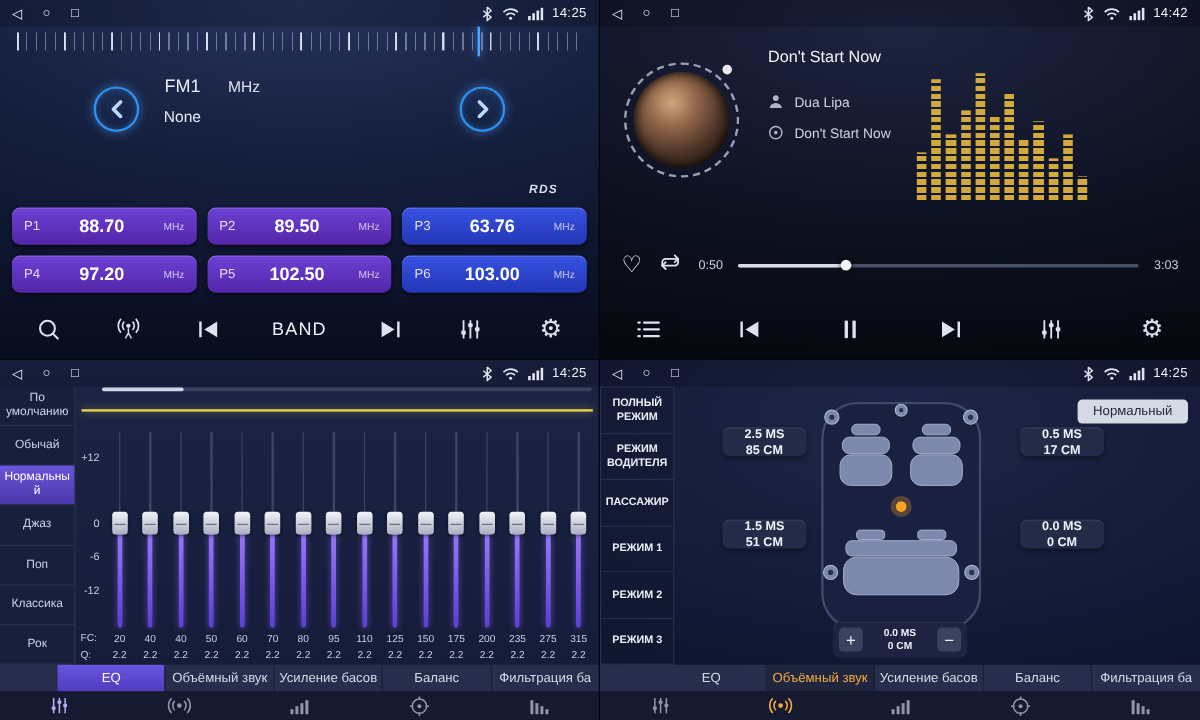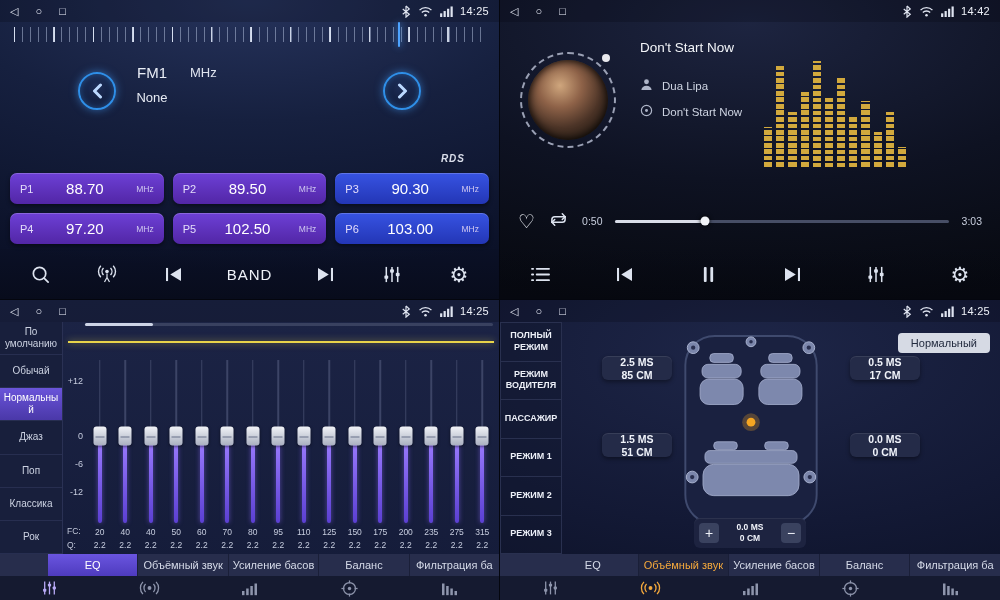--- a/index.html
+++ b/index.html
@@ -34,21 +34,21 @@
   .fb-freq { flex:1; text-align:center; font-size:34px; font-weight:bold; color:#f7f9fd; letter-spacing:1px; }
   .fb-unit { width:72px; text-align:left; font-size:13px; color:#dfe4ef; padding-left:2px; }
   .fb-row2 { display:flex; margin-top:9px; font-size:13px; color:#e6eaf3; }
   .fb-mode-l { width:72px; text-align:center; }
   .fb-mode-r { flex:1; text-align:center; padding-left:48px; }
   .rds-badge { position:absolute; right:34px; top:153px; font-style:italic; font-weight:bold; font-size:10px; letter-spacing:1px; color:#d9dde9; }
   .presets { position:absolute; left:10px; right:10px; top:173px; display:grid; grid-template-columns:repeat(3,1fr); gap:9px 9px; }
   .preset { height:31px; border-radius:7px; display:flex; align-items:center; gap:6px; padding:0 10px; background:linear-gradient(180deg,#6d40d6,#5226a6); box-shadow:inset 0 1px 0 rgba(255,255,255,.2), 0 2px 4px rgba(0,0,0,.45); }
   .preset.blue { background:linear-gradient(180deg,#3753e2,#2336b6); }
   .p-label { font-size:11px; color:#e3dcfa; }
-  .p-freq { flex:1; text-align:center; font-size:15px; font-weight:normal; color:#fff; }
+  .p-freq { flex:1; text-align:center; font-size:15px; font-weight:bold; color:#fff; }
   .p-unit { font-size:8.5px; color:#d0c8f0; }
 
   
   .toolbar { position:absolute; left:0; right:0; bottom:0; height:50px; display:flex; align-items:center; justify-content:space-between; padding:0 27px; color:#dde3ef; background:linear-gradient(rgba(8,12,26,.12), rgba(5,7,16,.5)); }
   .tb-item { display:flex; align-items:center; justify-content:center; min-width:26px; }
   .tb-band { font-size:15px; letter-spacing:1px; color:#eef1f8; }
   .gear-glyph { font-size:21px; line-height:1; color:#dde3ef; }
 
   
   .album { position:absolute; left:20px; top:52px; width:96px; height:96px; border-radius:50%; border:2px dashed #9aa0b4; padding:6px; }
@@ -188,21 +188,21 @@
           <span class="p-freq">88.70</span>
           <span class="p-unit">MHz</span>
         </div>
       <div class="preset">
           <span class="p-label">P2</span>
           <span class="p-freq">89.50</span>
           <span class="p-unit">MHz</span>
         </div>
       <div class="preset blue">
           <span class="p-label">P3</span>
-          <span class="p-freq">90.30</span>
+          <span class="p-freq">63.76</span>
           <span class="p-unit">MHz</span>
         </div>
       <div class="preset">
           <span class="p-label">P4</span>
           <span class="p-freq">97.20</span>
           <span class="p-unit">MHz</span>
         </div>
       <div class="preset">
           <span class="p-label">P5</span>
           <span class="p-freq">102.50</span>

